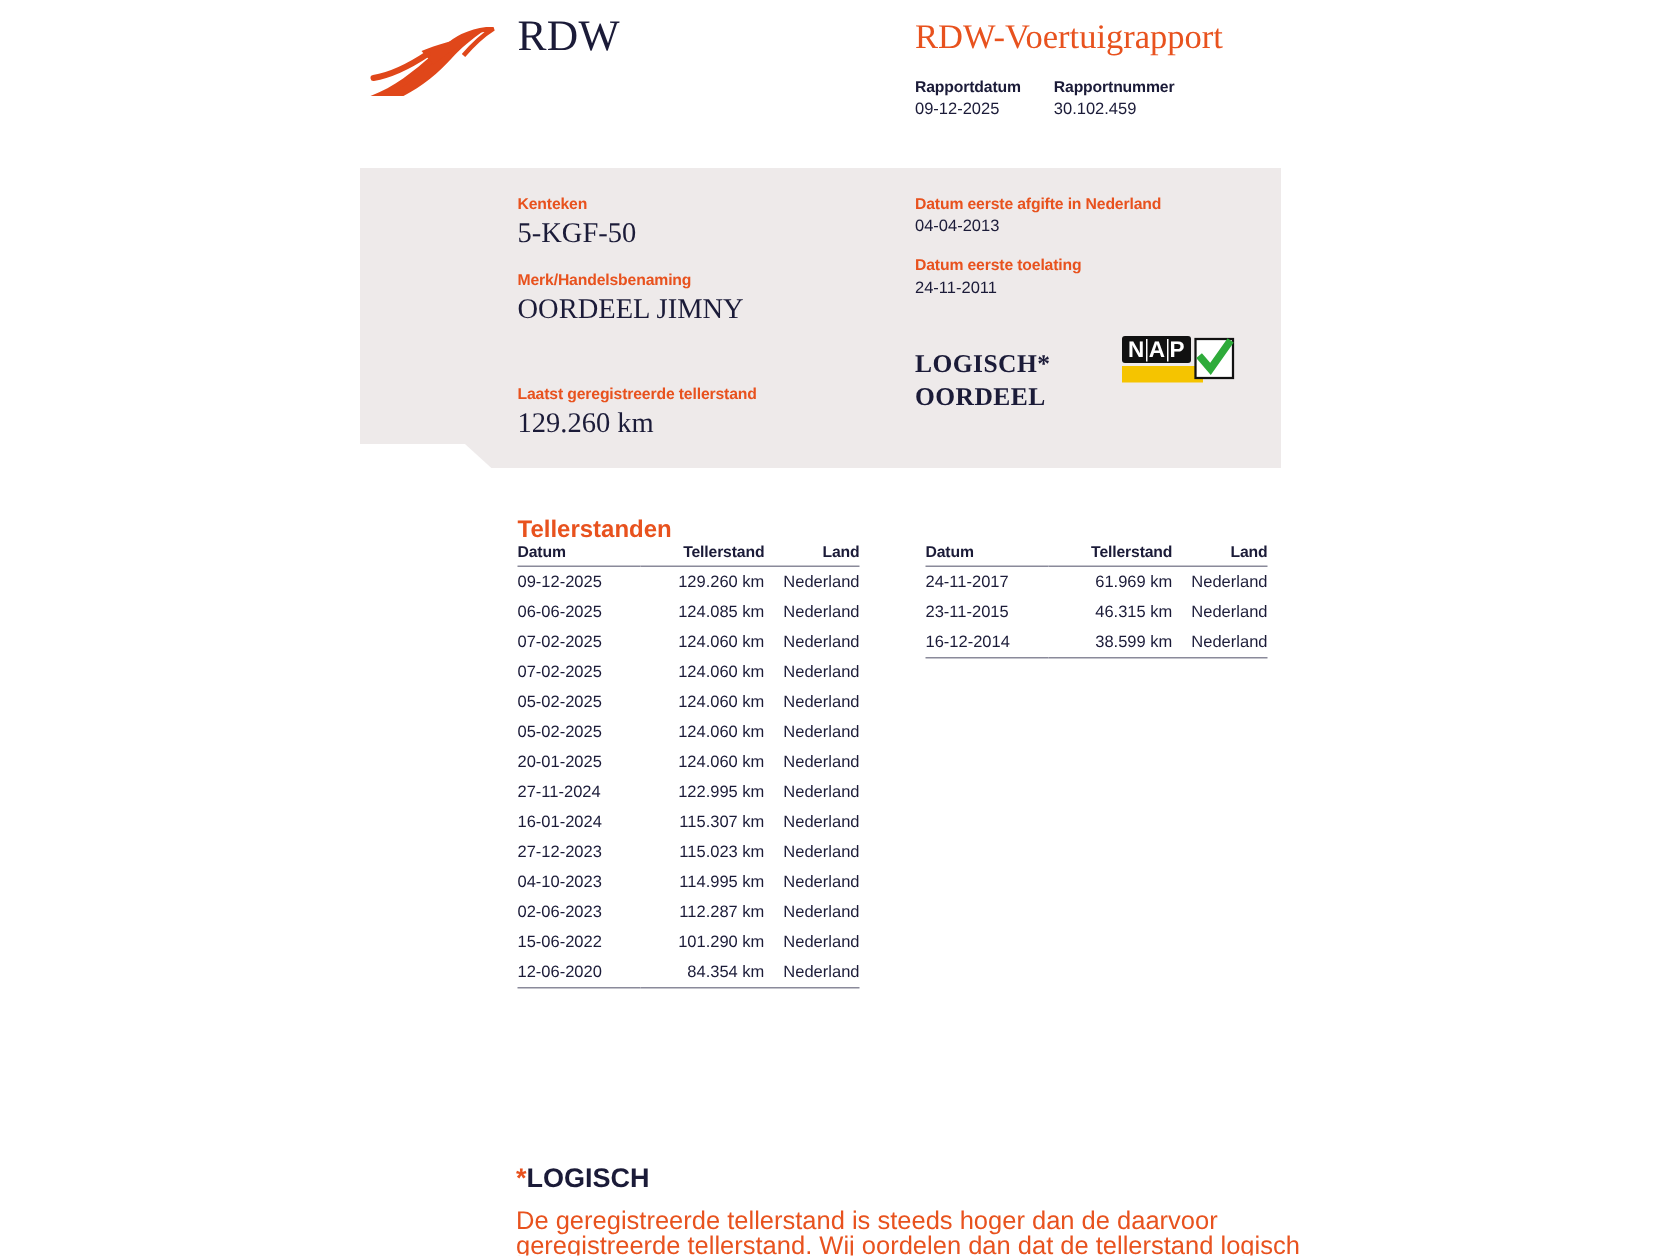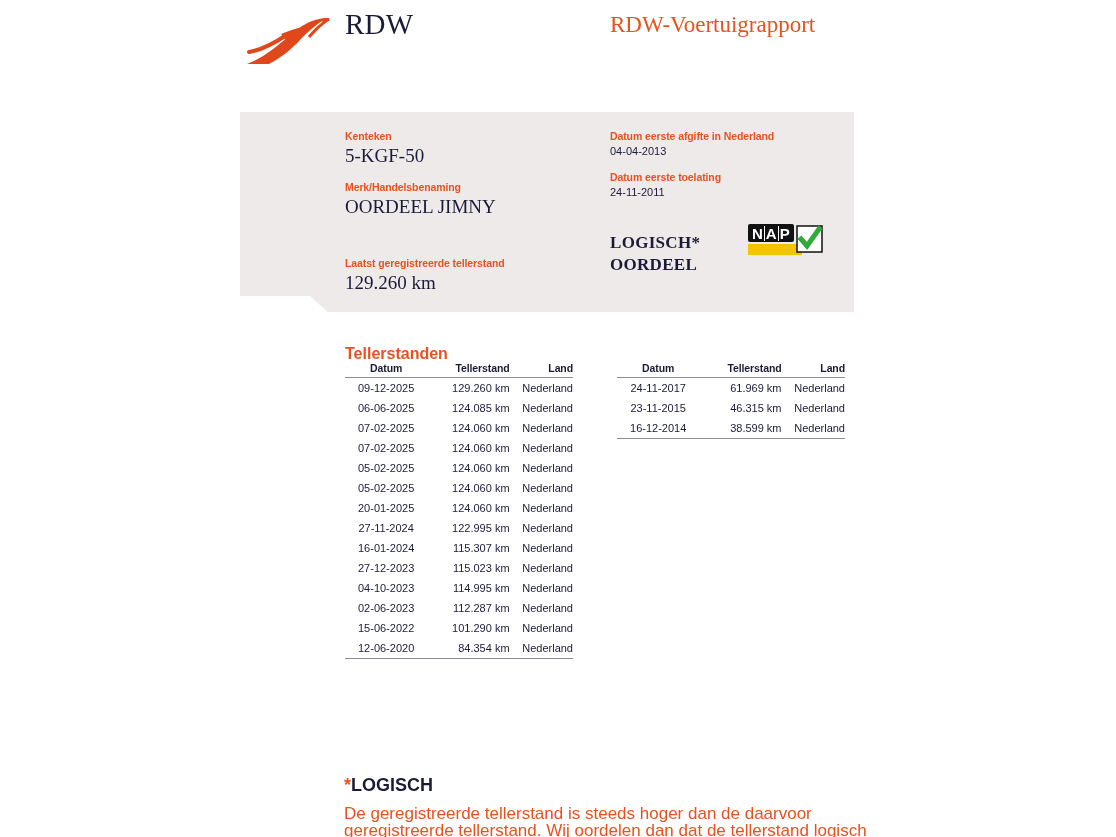--- a/index.html
+++ b/index.html
@@ -219,21 +219,21 @@
     padding: 0 0 3px 0;
     letter-spacing: -0.1px;
   }
   table.teller td {
     padding: 4px 0 4px 0;
     white-space: nowrap;
   }
   table.teller tr.last-row td {
     border-bottom: 1px solid #8a8a9a;
   }
-  .col-date  { text-align: center; width: 84px; }
+  .col-date  { text-align: left; width: 84px; }
   .col-km    { text-align: right; width: 84px; padding-right: 4px !important; }
   .col-land  { text-align: right; width: 60px; }
 
   
   .footnote {
     position: absolute;
     left: 344px;
     top: 775px;
     width: 560px;
   }
@@ -263,20 +263,30 @@
         <path d="M14 44 C28 36 40 26 52 14 C60 6 70 2 84 1 C76 6 70 12 64 19" fill="none" stroke="#e0471a" stroke-width="3"></path>
         <path d="M36 16 C46 12 58 8 72 6 C62 12 52 18 44 25 Z" fill="#e0471a"></path>
         <path d="M4 34 C16 32 28 26 40 18" fill="none" stroke="#e0471a" stroke-width="4" stroke-linecap="round"></path>
       </svg>
     </div>
 
     <div class="brand-title">RDW</div>
 
     <div class="report-title">RDW-Voertuigrapport</div>
 
+    <div class="meta-row">
+      <div class="meta-block">
+        <div class="meta-label">Rapportdatum</div>
+        <div class="meta-value">09-12-2025</div>
+      </div>
+      <div class="meta-block">
+        <div class="meta-label">Rapportnummer</div>
+        <div class="meta-value">30.102.459</div>
+      </div>
+    </div>
   </div>
 
   <div class="panel">
 
     <div class="p-col-left">
       <div class="block-sp">
         <div class="field-label">Kenteken</div>
         <div class="field-value">5-KGF-50</div>
       </div>
       <div>

